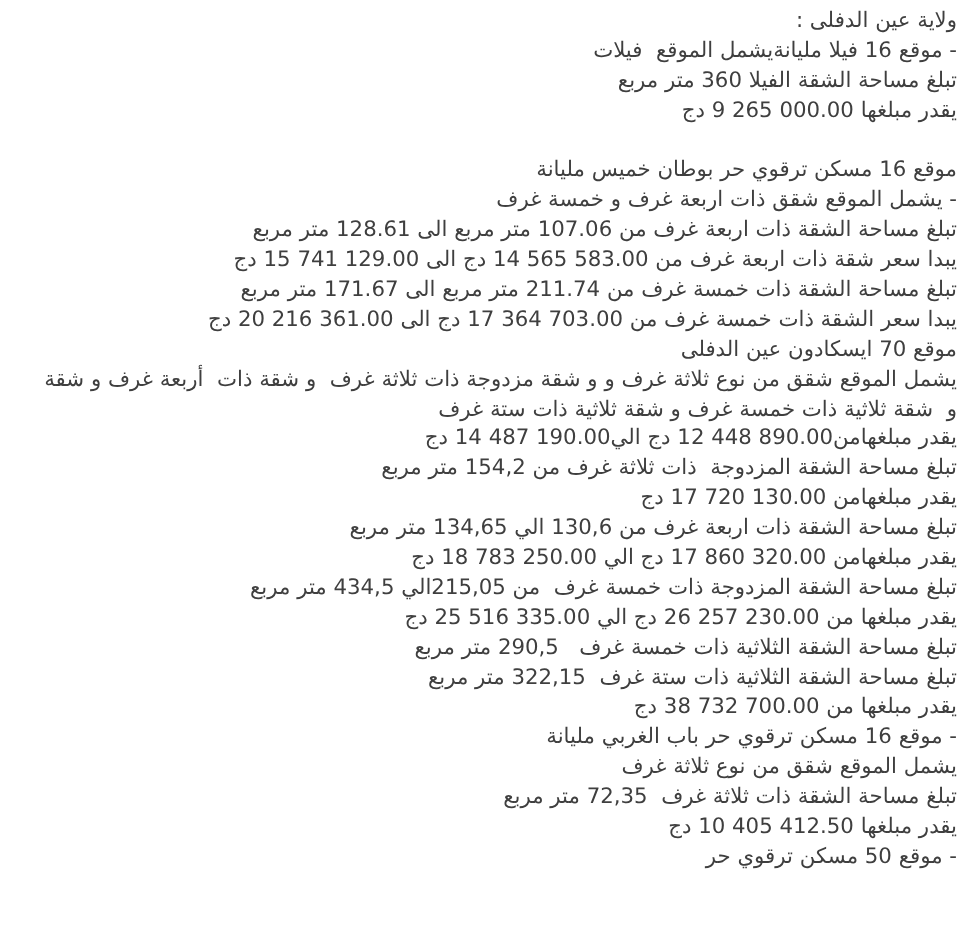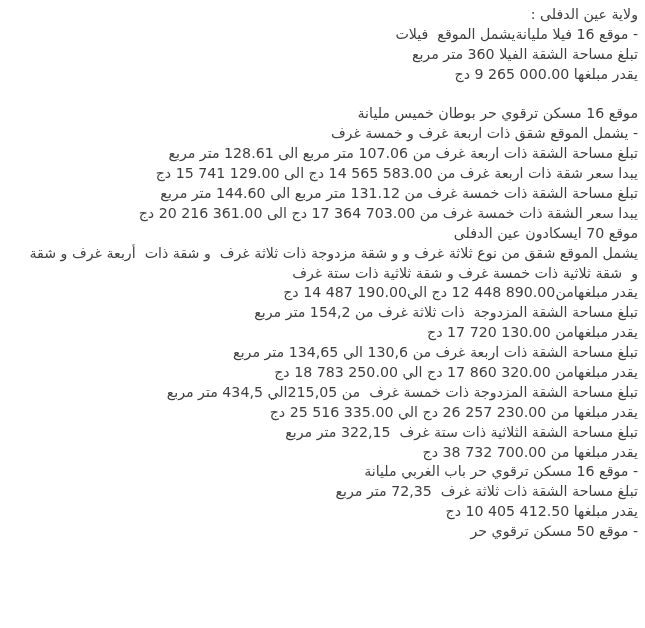--- a/index.html
+++ b/index.html
@@ -41,35 +41,37 @@
   <div class="line">- موقع 16 فيلا مليانةيشمل الموقع  فيلات</div>
   <div class="line">تبلغ مساحة الشقة الفيلا 360 متر مربع</div>
   <div class="line">يقدر مبلغها 9&nbsp;265&nbsp;000.00 دج</div>
 
   <div class="line blank"></div>
 
   <div class="line">موقع 16 مسكن ترقوي حر بوطان خميس مليانة</div>
   <div class="line">- يشمل الموقع شقق ذات اربعة غرف و خمسة غرف</div>
   <div class="line">تبلغ مساحة الشقة ذات اربعة غرف من 107.06 متر مربع الى 128.61 متر مربع</div>
   <div class="line">يبدا سعر شقة ذات اربعة غرف من 14&nbsp;565&nbsp;583.00 دج الى 15&nbsp;741&nbsp;129.00 دج</div>
-  <div class="line">تبلغ مساحة الشقة ذات خمسة غرف من 131.12 متر مربع الى 144.60 متر مربع</div>
+  <div class="line">تبلغ مساحة الشقة ذات خمسة غرف من 211.74 متر مربع الى 171.67 متر مربع</div>
   <div class="line">يبدا سعر الشقة ذات خمسة غرف من 17&nbsp;364&nbsp;703.00 دج الى 20&nbsp;216&nbsp;361.00 دج</div>
 
   <div class="line">موقع 70 ايسكادون عين الدفلى</div>
   <div class="line">يشمل الموقع شقق من نوع ثلاثة غرف و و شقة مزدوجة ذات ثلاثة غرف  و شقة ذات  أربعة غرف و شقة</div>
   <div class="line">و  شقة ثلاثية ذات خمسة غرف و شقة ثلاثية ذات ستة غرف</div>
   <div class="line">يقدر مبلغهامن12&nbsp;448&nbsp;890.00 دج الي14&nbsp;487&nbsp;190.00 دج</div>
   <div class="line">تبلغ مساحة الشقة المزدوجة  ذات ثلاثة غرف من 154,2 متر مربع</div>
   <div class="line">يقدر مبلغهامن 17&nbsp;720&nbsp;130.00 دج</div>
   <div class="line">تبلغ مساحة الشقة ذات اربعة غرف من 130,6 الي 134,65 متر مربع</div>
   <div class="line">يقدر مبلغهامن 17&nbsp;860&nbsp;320.00 دج الي 18&nbsp;783&nbsp;250.00 دج</div>
   <div class="line">تبلغ مساحة الشقة المزدوجة ذات خمسة غرف  من 215,05الي 434,5 متر مربع</div>
   <div class="line">يقدر مبلغها من 26&nbsp;257&nbsp;230.00 دج الي 25&nbsp;516&nbsp;335.00 دج</div>
+  <div class="line">تبلغ مساحة الشقة الثلاثية ذات خمسة غرف   290,5 متر مربع</div>
   <div class="line">تبلغ مساحة الشقة الثلاثية ذات ستة غرف  322,15 متر مربع</div>
   <div class="line">يقدر مبلغها من 38&nbsp;732&nbsp;700.00 دج</div>
 
   <div class="line">- موقع 16 مسكن ترقوي حر باب الغربي مليانة</div>
+  <div class="line">يشمل الموقع شقق من نوع ثلاثة غرف</div>
   <div class="line">تبلغ مساحة الشقة ذات ثلاثة غرف  72,35 متر مربع</div>
   <div class="line">يقدر مبلغها 10&nbsp;405&nbsp;412.50 دج</div>
 
   <div class="line">- موقع 50 مسكن ترقوي حر</div>
 
 </div>
 
 </body></html>

